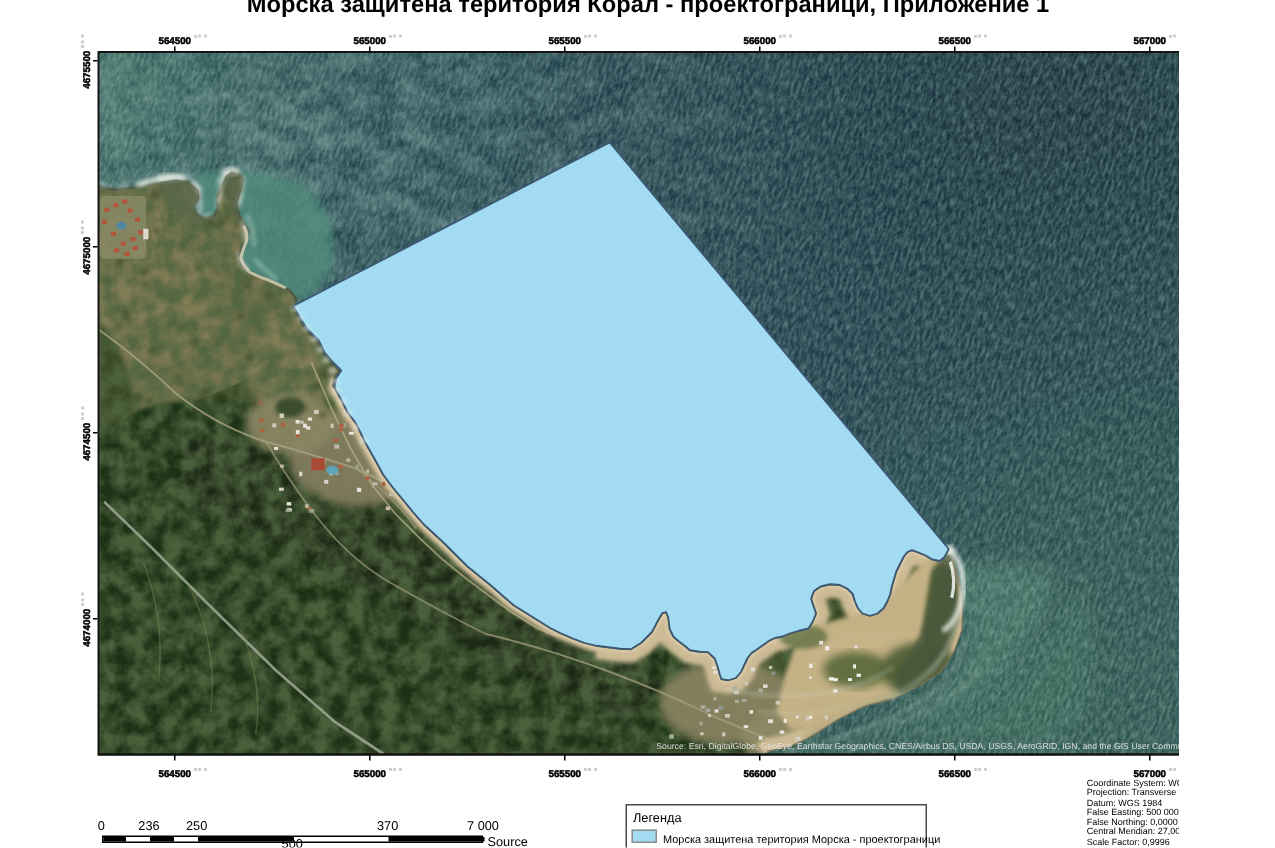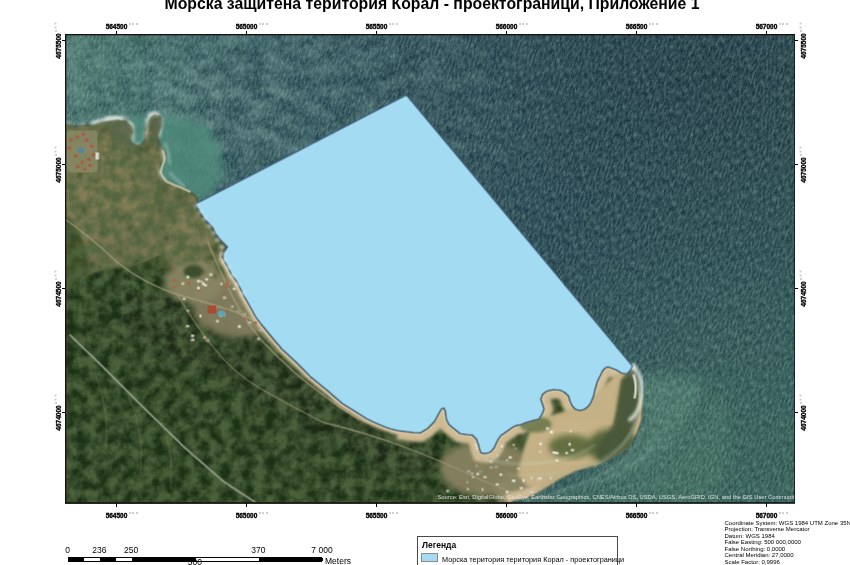--- a/index.html
+++ b/index.html
@@ -1,15 +1,15 @@
 <!DOCTYPE html>
 <html><head><meta charset="utf-8"><style>
 html,body{margin:0;padding:0;background:#fff;width:850px;height:565px;overflow:hidden;
 font-family:"Liberation Sans",sans-serif;}
-#page{position:relative;width:850px;height:565px;overflow:hidden;}
+#page{position:relative;width:786px;height:565px;overflow:hidden;}
 .abs{position:absolute;}
 .glab{position:absolute;font-weight:bold;font-size:6.5px;color:#000;white-space:nowrap;-webkit-text-stroke:0.35px #000;}
 .ghost{display:inline-block;width:9px;height:2px;border-top:2px dotted #cfcfcf;margin-left:2px;vertical-align:2px;}
 .tick{position:absolute;background:#000;}
 </style></head><body>
 <div id="page">
 <div class="abs" style="left:7px;top:-4.5px;width:850px;text-align:center;font-size:15.8px;line-height:16px;font-weight:bold;color:#000;">Морска защитена територия Корал - проектограници, Приложение 1</div>
 <svg class="abs" style="left:64.5px;top:34.0px" width="730.5" height="469.5" viewBox="-0.5 -0.5 730.5 469.5">
       <defs>
 <linearGradient id="seaH" x1="0" y1="0" x2="1" y2="0.28">
@@ -427,19 +427,19 @@
       <div class="abs" style="left:31.81px;top:0;width:15.91px;height:3.0px;background:#000;"></div>
       <div class="abs" style="left:63.62px;top:0;width:63.62px;height:3.0px;background:#000;"></div>
       <div class="abs" style="left:190.88px;top:0;width:63.62px;height:3.0px;background:#000;"></div>
     </div>
     <div class="abs" style="left:42.5px;top:545px;width:50px;text-align:center;font-size:8.5px;color:#000;">0</div>
     <div class="abs" style="left:74.3px;top:545px;width:50px;text-align:center;font-size:8.5px;color:#000;">236</div>
     <div class="abs" style="left:106.1px;top:545px;width:50px;text-align:center;font-size:8.5px;color:#000;">250</div>
     <div class="abs" style="left:169.8px;top:545px;width:50px;text-align:center;font-size:8.5px;color:#000;margin-top:12px;">500</div>
     <div class="abs" style="left:233.4px;top:545px;width:50px;text-align:center;font-size:8.5px;color:#000;">370</div>
     <div class="abs" style="left:297.0px;top:545px;width:50px;text-align:center;font-size:8.5px;color:#000;">7 000</div>
-    <div class="abs" style="left:325.0px;top:555.5px;font-size:8.5px;color:#000;">Meters</div>
+    <div class="abs" style="left:325.0px;top:555.5px;font-size:8.5px;color:#000;">Source</div>
     <div class="abs" style="left:417px;top:536px;width:199px;height:40px;border:1px solid #4a4a4a;background:#fff;">
-      <div class="abs" style="left:4px;top:2.5px;font-size:8.5px;font-weight:bold;">Легенда</div>
+      <div class="abs" style="left:4px;top:2.5px;font-size:8.5px;font-weight:normal;">Легенда</div>
       <div class="abs" style="left:3px;top:16px;width:17px;height:9px;background:#a3dcf2;border:1px solid #8c8c8c;box-sizing:border-box;"></div>
-      <div class="abs" style="left:24px;top:17.5px;font-size:7.3px;white-space:nowrap;">Морска територия територия Корал - проектограници</div>
+      <div class="abs" style="left:24px;top:17.5px;font-size:7.3px;white-space:nowrap;">Морска защитена територия Морска - проектограници</div>
     </div>
     <div class="abs" style="left:724.5px;top:519.5px;font-size:6px;line-height:6.5px;color:#000;white-space:nowrap;">Coordinate System: WGS 1984 UTM Zone 35N<br>Projection: Transverse Mercator<br>Datum: WGS 1984<br>False Easting: 500 000,0000<br>False Northing: 0,0000<br>Central Meridian: 27,0000<br>Scale Factor: 0,9996</div>
   </div>
 </body></html>

